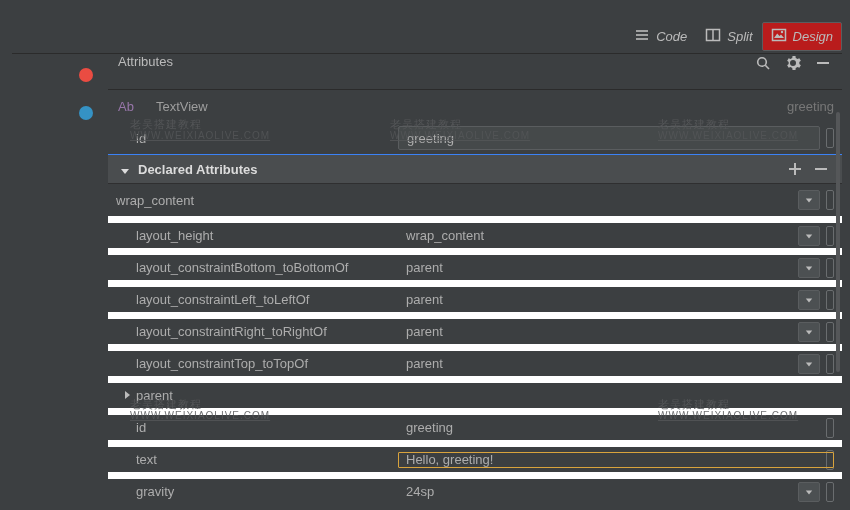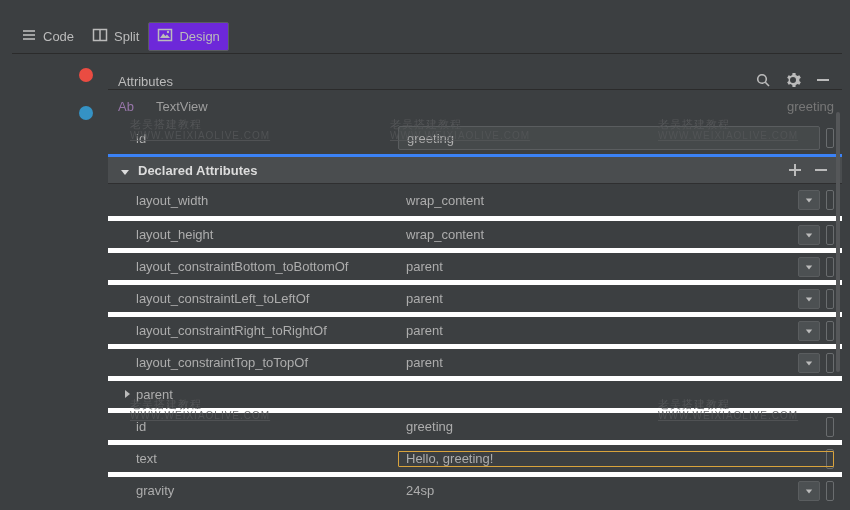--- a/index.html
+++ b/index.html
@@ -14,35 +14,37 @@
 
   
   .top-toolbar {
     position: absolute;
     top: 0;
     right: 8px;
     left: 12px;
     height: 54px;
     border-bottom: 1px solid #2b2b2b;
     display: flex;
+    justify-content: flex-end;
     align-items: flex-end;
     gap: 0;
     padding-bottom: 2px;
+    font-style: italic;
   }
   .view-tab {
     display: inline-flex;
     align-items: center;
     gap: 6px;
     padding: 4px 8px;
     cursor: pointer;
     color: #bbbbbb;
     border: 1px solid transparent;
   }
   .view-tab.active {
-    background: #6d28d9;
+    background: #b91c1c;
     border: 1px solid #5a5d5f;
     border-radius: 2px;
   }
   .view-tab svg { width: 16px; height: 16px; }
 
   
   .left-gutter {
     position: absolute;
     left: 0;
     top: 54px;
@@ -68,21 +70,21 @@
     right: 8px;
     bottom: 0;
     background: #3c3f41;
     display: flex;
     flex-direction: column;
   }
 
   .attributes-bar {
     height: 36px;
     display: flex;
-    align-items: flex-end;
+    align-items: flex-start;
     padding: 0 10px 0 10px;
     color: #bbbbbb;
     gap: 12px;
     border-bottom: 1px solid #2b2b2b;
   }
   .attributes-bar .title { flex: 1; }
   .icon-btn { width:18px; height:18px; display:inline-flex; align-items:center; justify-content:center; cursor:pointer; }
   .icon-btn svg { width:16px; height:16px; }
 
   .component-header {
@@ -101,21 +103,21 @@
 
   
   .attr-rows { flex:1; display:flex; flex-direction:column; gap:0; }
   .attr-row {
     height: 32px;
     display: flex;
     align-items: center;
     padding-right: 8px;
     position: relative;
   }
-  .attr-row + .attr-row { border-top: 5px solid #ffffff; }
+  .attr-row + .attr-row { border-top: 7px solid #ffffff; }
   .attr-name-col {
     width: 290px;
     flex-shrink: 0;
     padding-left: 28px;
     color: #adadad;
     overflow: hidden;
     white-space: nowrap;
   }
   .attr-val-col {
     flex: 1;
@@ -155,21 +157,21 @@
   }
   .section-header {
     height: 30px;
     display:flex;
     align-items:center;
     padding: 0 12px;
     background:#4a4d4f;
     color:#dcdcdc;
     font-weight:600;
     gap:8px;
-    border-top: 3px solid #3b82f6;
+    border-top: 1px solid #3b82f6;
     border-bottom: 1px solid #2f2f30;
   }
   .section-header .spacer { flex:1; }
   .section-header .chev { width:10px;height:10px; }
   .tri svg { width:10px; height:10px; }
 
   .highlight-box {
     position:absolute;
     left:0; right:0; top:2px; bottom:2px;
     border:1.5px solid #d9a33c;
@@ -297,23 +299,20 @@
       </span>
       <span class="icon-btn">
         <svg viewBox="0 0 16 16" stroke="#bbbbbb" stroke-width="2">
             <line x1="2" y1="8" x2="14" y2="8"></line>
           </svg>
       </span>
     </div>
 
     <div id="attr-list-body">
   <div class="attr-row">
-    <div class="attr-name-col">
-      <span>layout_width</span>
-    </div>
     <div class="attr-val-col" style="position:relative">
 
       <span class="attr-val-text">wrap_content</span>
       <div class="attr-widgets">
         <div class="dd-box">
                 <svg viewBox="0 0 10 10" fill="#bbbbbb">
                   <polygon points="1,3 9,3 5,8"></polygon>
                 </svg>
               </div>
         <div class="handle-box"></div>

